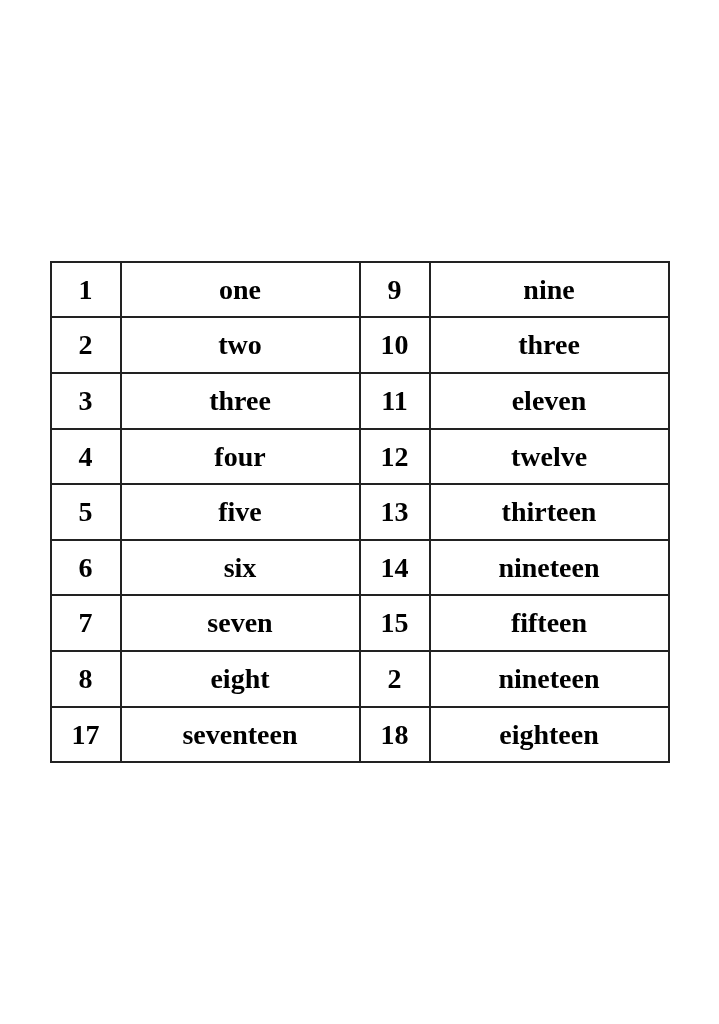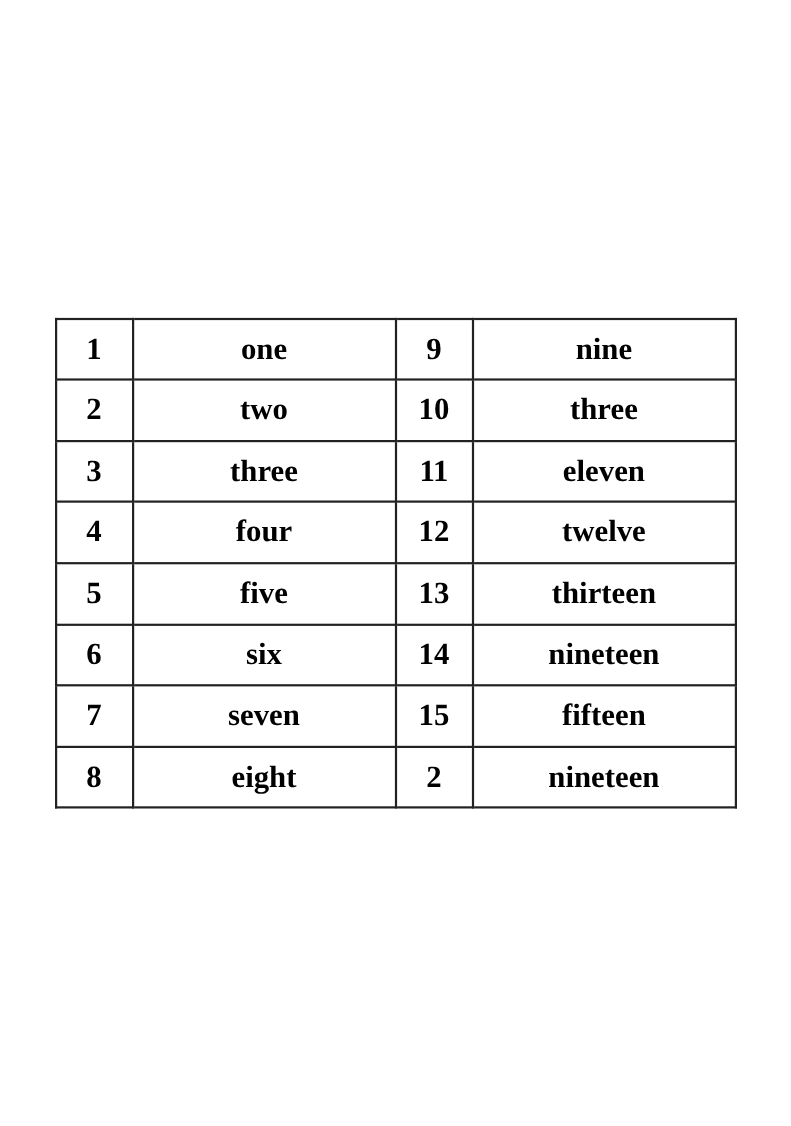--- a/index.html
+++ b/index.html
@@ -96,15 +96,21 @@
           <td class="word-cell">seven</td>
           <td class="num-cell">15</td>
           <td class="word-cell">fifteen</td>
         </tr>
         <tr>
           <td class="num-cell">8</td>
           <td class="word-cell">eight</td>
           <td class="num-cell">2</td>
           <td class="word-cell">nineteen</td>
         </tr>
+        <tr>
+          <td class="num-cell">17</td>
+          <td class="word-cell">seventeen</td>
+          <td class="num-cell">18</td>
+          <td class="word-cell">eighteen</td>
+        </tr>
       </tbody>
   </table>
 </div>
 
 </body></html>

